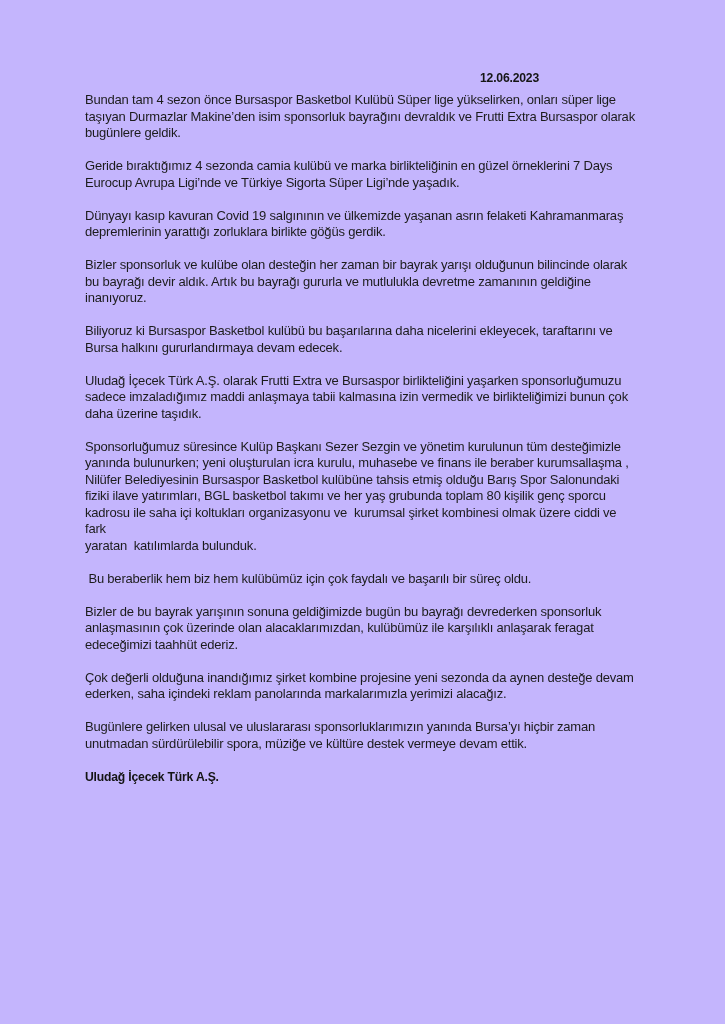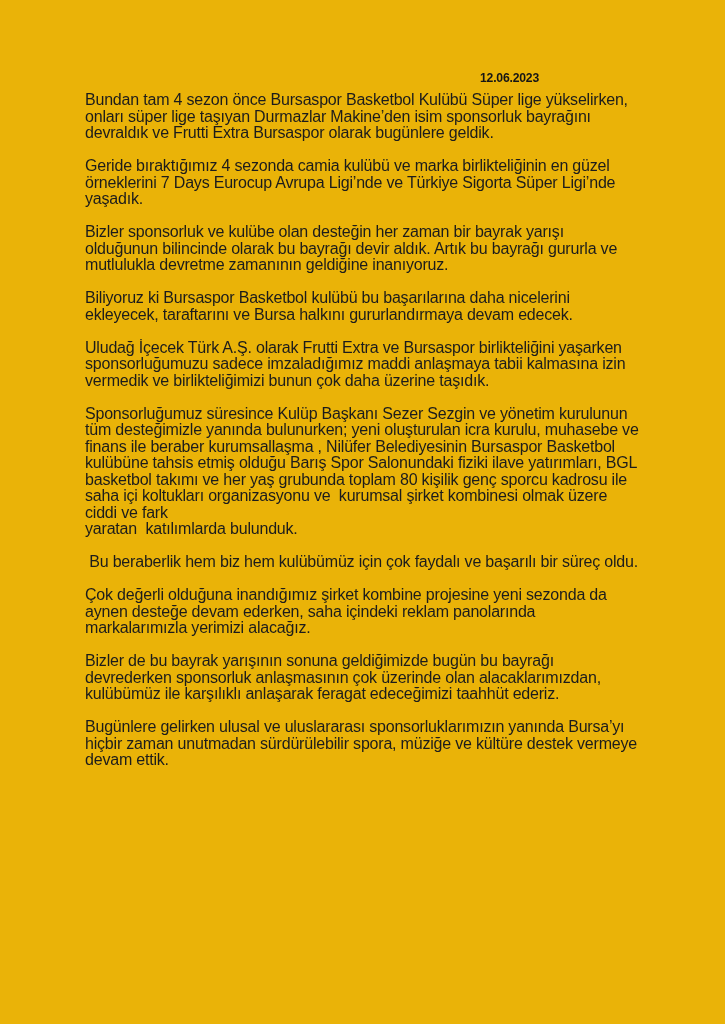--- a/index.html
+++ b/index.html
@@ -5,21 +5,21 @@
   html, body {
     margin: 0;
     padding: 0;
     background: #ffffff;
   }
   .page {
     position: relative;
     width: 725px;
     height: 1024px;
     margin: 0 auto;
-    background: #eab308;
+    background: #c4b5fd;
     overflow: hidden;
     font-family: "Liberation Sans", "DejaVu Sans", sans-serif;
     color: #1c1c1c;
     -webkit-font-smoothing: antialiased;
   }
   .content {
     position: absolute;
     top: 70px;
     left: 85px;
     width: 555px;
@@ -34,21 +34,21 @@
   }
   .doc-title {
     font-size: 15px;
     font-weight: bold;
     line-height: 20px;
     margin: 0 0 15px 0;
     letter-spacing: -0.1px;
     color: #111111;
   }
   .doc-paragraph {
-    font-size: 16px;
+    font-size: 13px;
     line-height: 16.5px;
     letter-spacing: -0.2px;
     margin: 0 0 16.5px 0;
     white-space: pre-wrap;
     color: #1c1c1c;
   }
   .signature {
     font-size: 12.2px;
     font-weight: bold;
     line-height: 16.5px;
@@ -59,24 +59,26 @@
 </style>
 </head>
 <body>
 
 <div class="page">
   <div class="content">
     <div class="date-line">12.06.2023</div>
 
     <p class="doc-paragraph">Bundan tam 4 sezon önce Bursaspor Basketbol Kulübü Süper lige yükselirken, onları süper lige taşıyan Durmazlar Makine’den isim sponsorluk bayrağını devraldık ve Frutti Extra Bursaspor olarak bugünlere geldik.</p>
     <p class="doc-paragraph">Geride bıraktığımız 4 sezonda camia kulübü ve marka birlikteliğinin en güzel örneklerini 7 Days Eurocup Avrupa Ligi’nde ve Türkiye Sigorta Süper Ligi’nde yaşadık.</p>
+    <p class="doc-paragraph">Dünyayı kasıp kavuran Covid 19 salgınının ve ülkemizde yaşanan asrın felaketi Kahramanmaraş depremlerinin yarattığı zorluklara birlikte göğüs gerdik.</p>
     <p class="doc-paragraph">Bizler sponsorluk ve kulübe olan desteğin her zaman bir bayrak yarışı olduğunun bilincinde olarak bu bayrağı devir aldık. Artık bu bayrağı gururla ve mutlulukla devretme zamanının geldiğine inanıyoruz.</p>
     <p class="doc-paragraph">Biliyoruz ki Bursaspor Basketbol kulübü bu başarılarına daha nicelerini ekleyecek, taraftarını ve Bursa halkını gururlandırmaya devam edecek.</p>
     <p class="doc-paragraph">Uludağ İçecek Türk A.Ş. olarak Frutti Extra ve Bursaspor birlikteliğini yaşarken sponsorluğumuzu sadece imzaladığımız maddi anlaşmaya tabii kalmasına izin vermedik ve birlikteliğimizi bunun çok daha üzerine taşıdık.</p>
     <p class="doc-paragraph">Sponsorluğumuz süresince Kulüp Başkanı Sezer Sezgin ve yönetim kurulunun tüm desteğimizle yanında bulunurken; yeni oluşturulan icra kurulu, muhasebe ve finans ile beraber kurumsallaşma , Nilüfer Belediyesinin Bursaspor Basketbol kulübüne tahsis etmiş olduğu Barış Spor Salonundaki fiziki ilave yatırımları, BGL basketbol takımı ve her yaş grubunda toplam 80 kişilik genç sporcu kadrosu ile saha içi koltukları organizasyonu ve  kurumsal şirket kombinesi olmak üzere ciddi ve fark
 yaratan  katılımlarda bulunduk.</p>
     <p class="doc-paragraph"> Bu beraberlik hem biz hem kulübümüz için çok faydalı ve başarılı bir süreç oldu.</p>
+    <p class="doc-paragraph">Bizler de bu bayrak yarışının sonuna geldiğimizde bugün bu bayrağı devrederken sponsorluk anlaşmasının çok üzerinde olan alacaklarımızdan, kulübümüz ile karşılıklı anlaşarak feragat edeceğimizi taahhüt ederiz.</p>
     <p class="doc-paragraph">Çok değerli olduğuna inandığımız şirket kombine projesine yeni sezonda da aynen desteğe devam ederken, saha içindeki reklam panolarında markalarımızla yerimizi alacağız.</p>
-    <p class="doc-paragraph">Bizler de bu bayrak yarışının sonuna geldiğimizde bugün bu bayrağı devrederken sponsorluk anlaşmasının çok üzerinde olan alacaklarımızdan, kulübümüz ile karşılıklı anlaşarak feragat edeceğimizi taahhüt ederiz.</p>
     <p class="doc-paragraph">Bugünlere gelirken ulusal ve uluslararası sponsorluklarımızın yanında Bursa’yı hiçbir zaman unutmadan sürdürülebilir spora, müziğe ve kültüre destek vermeye devam ettik.</p>
 
+    <p class="signature">Uludağ İçecek Türk A.Ş.</p>
   </div>
 </div>
 
 </body></html>

